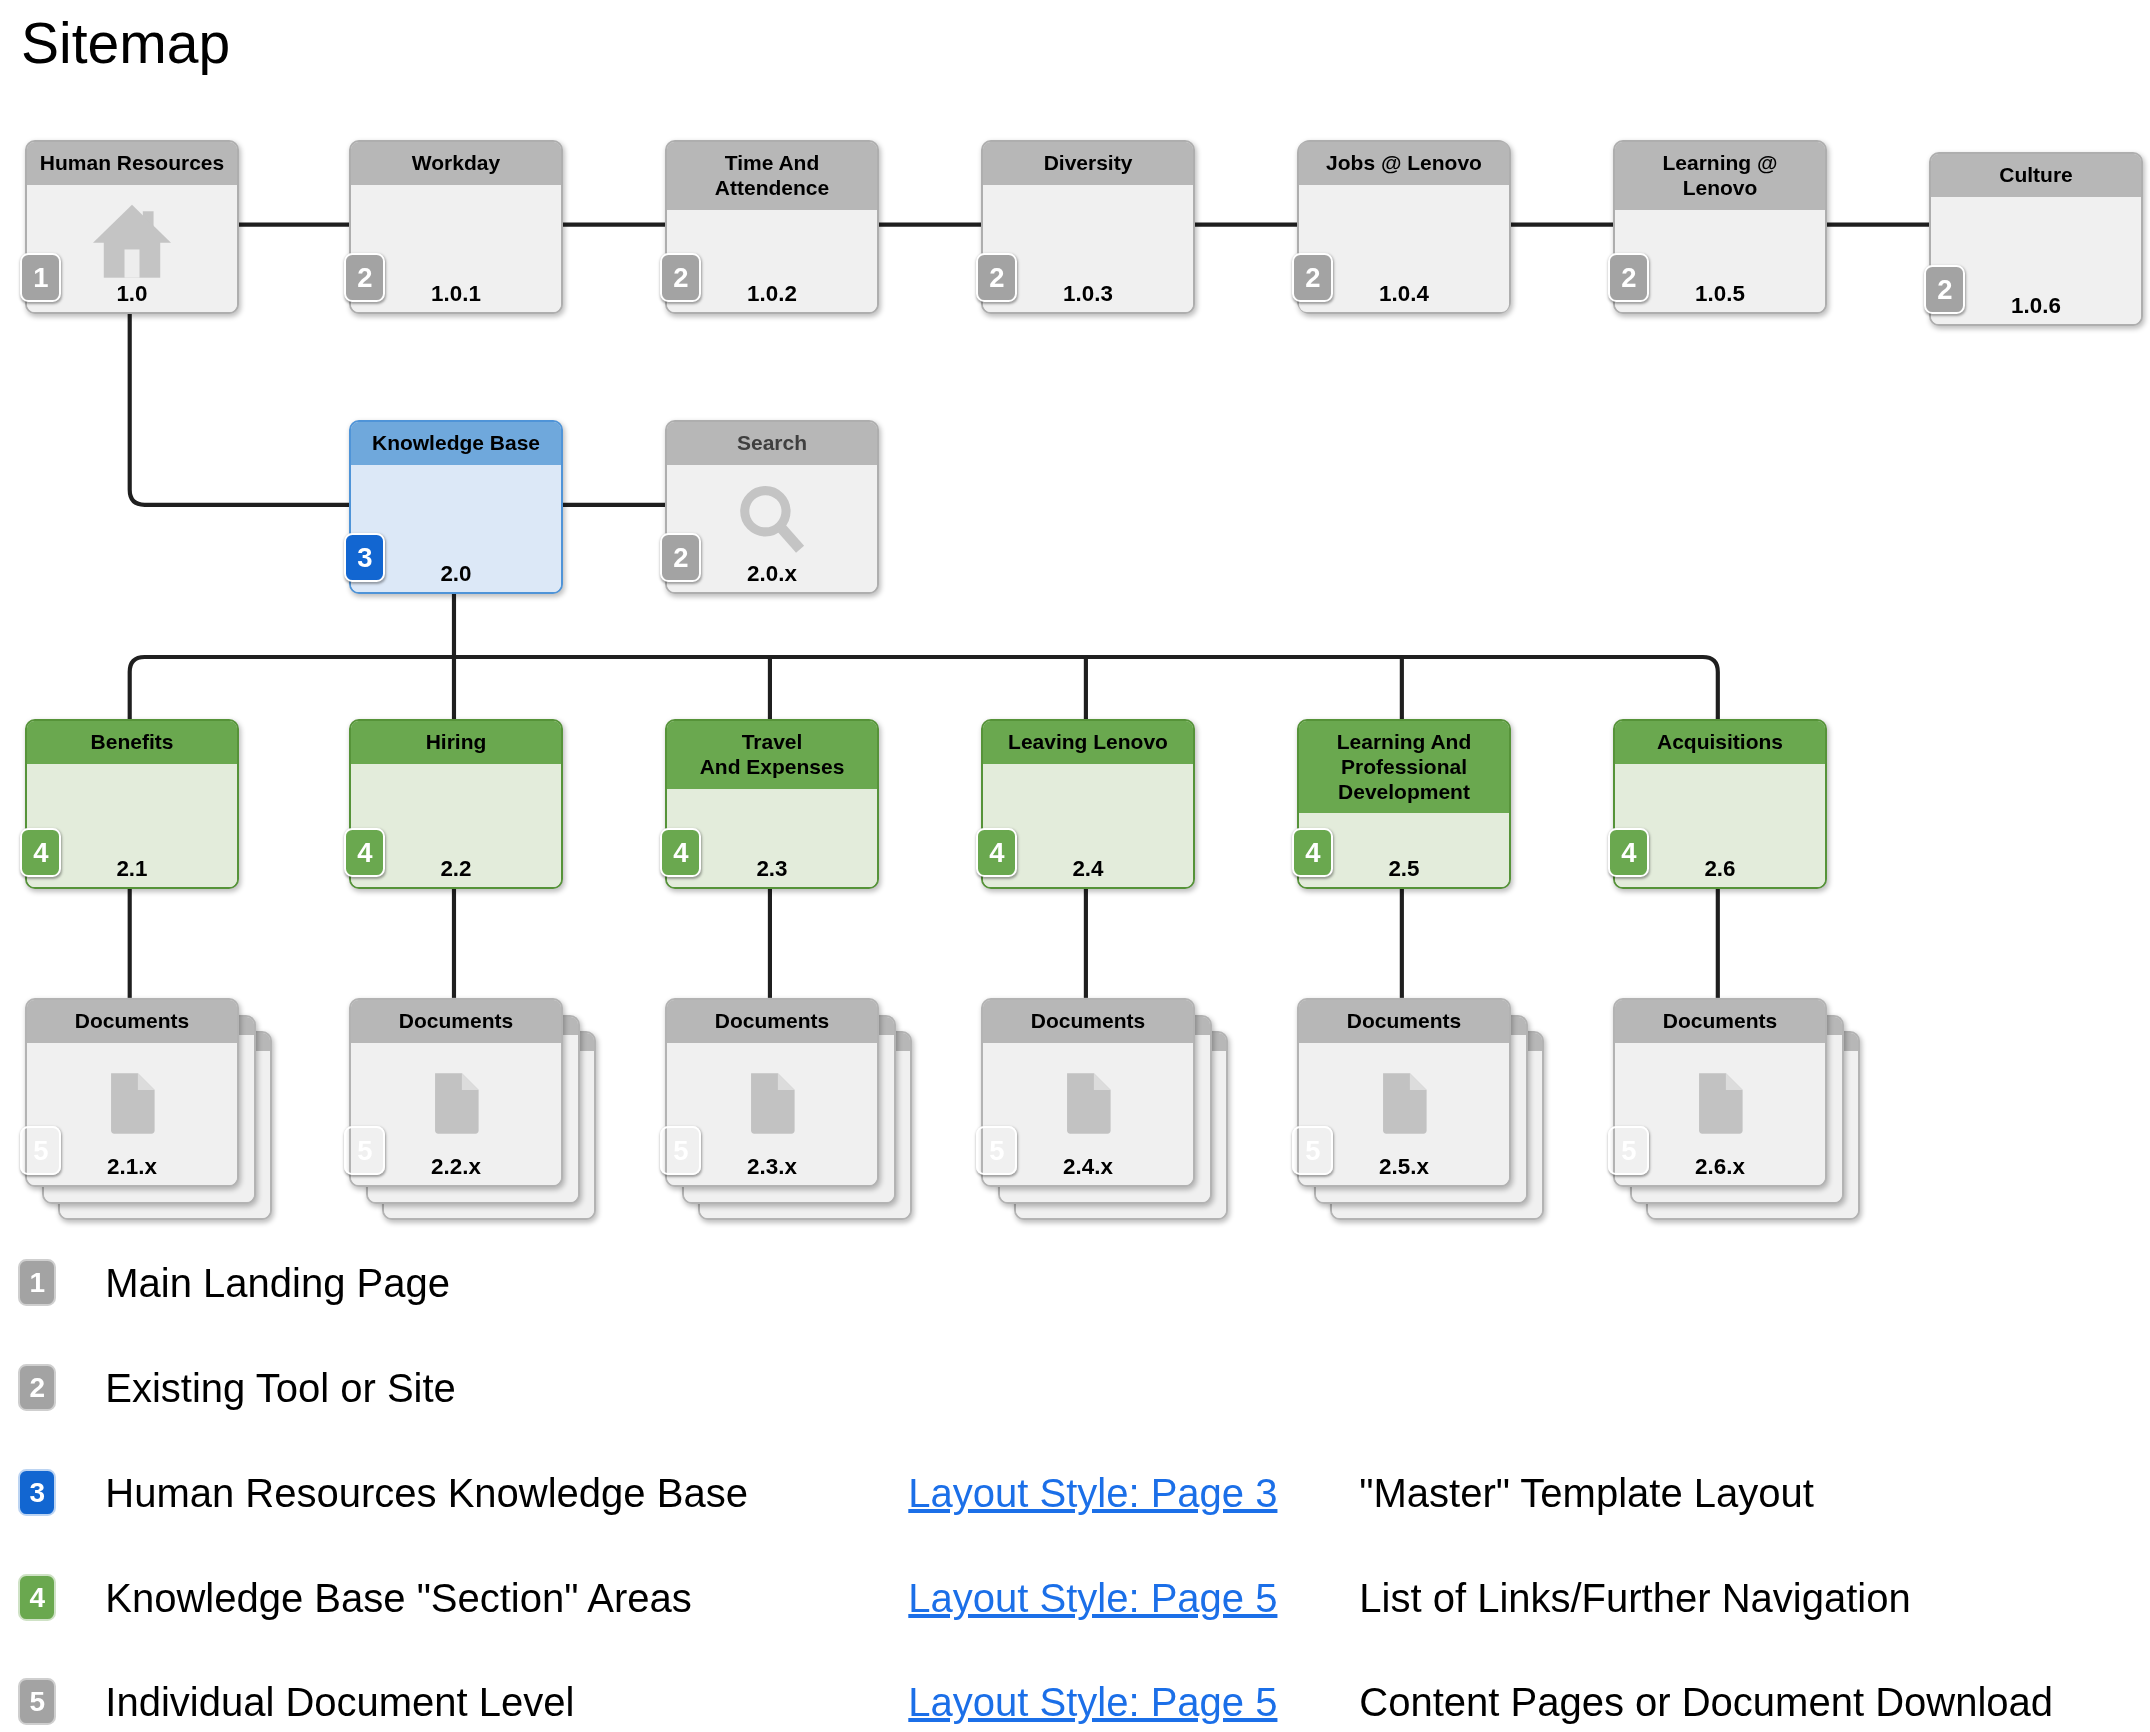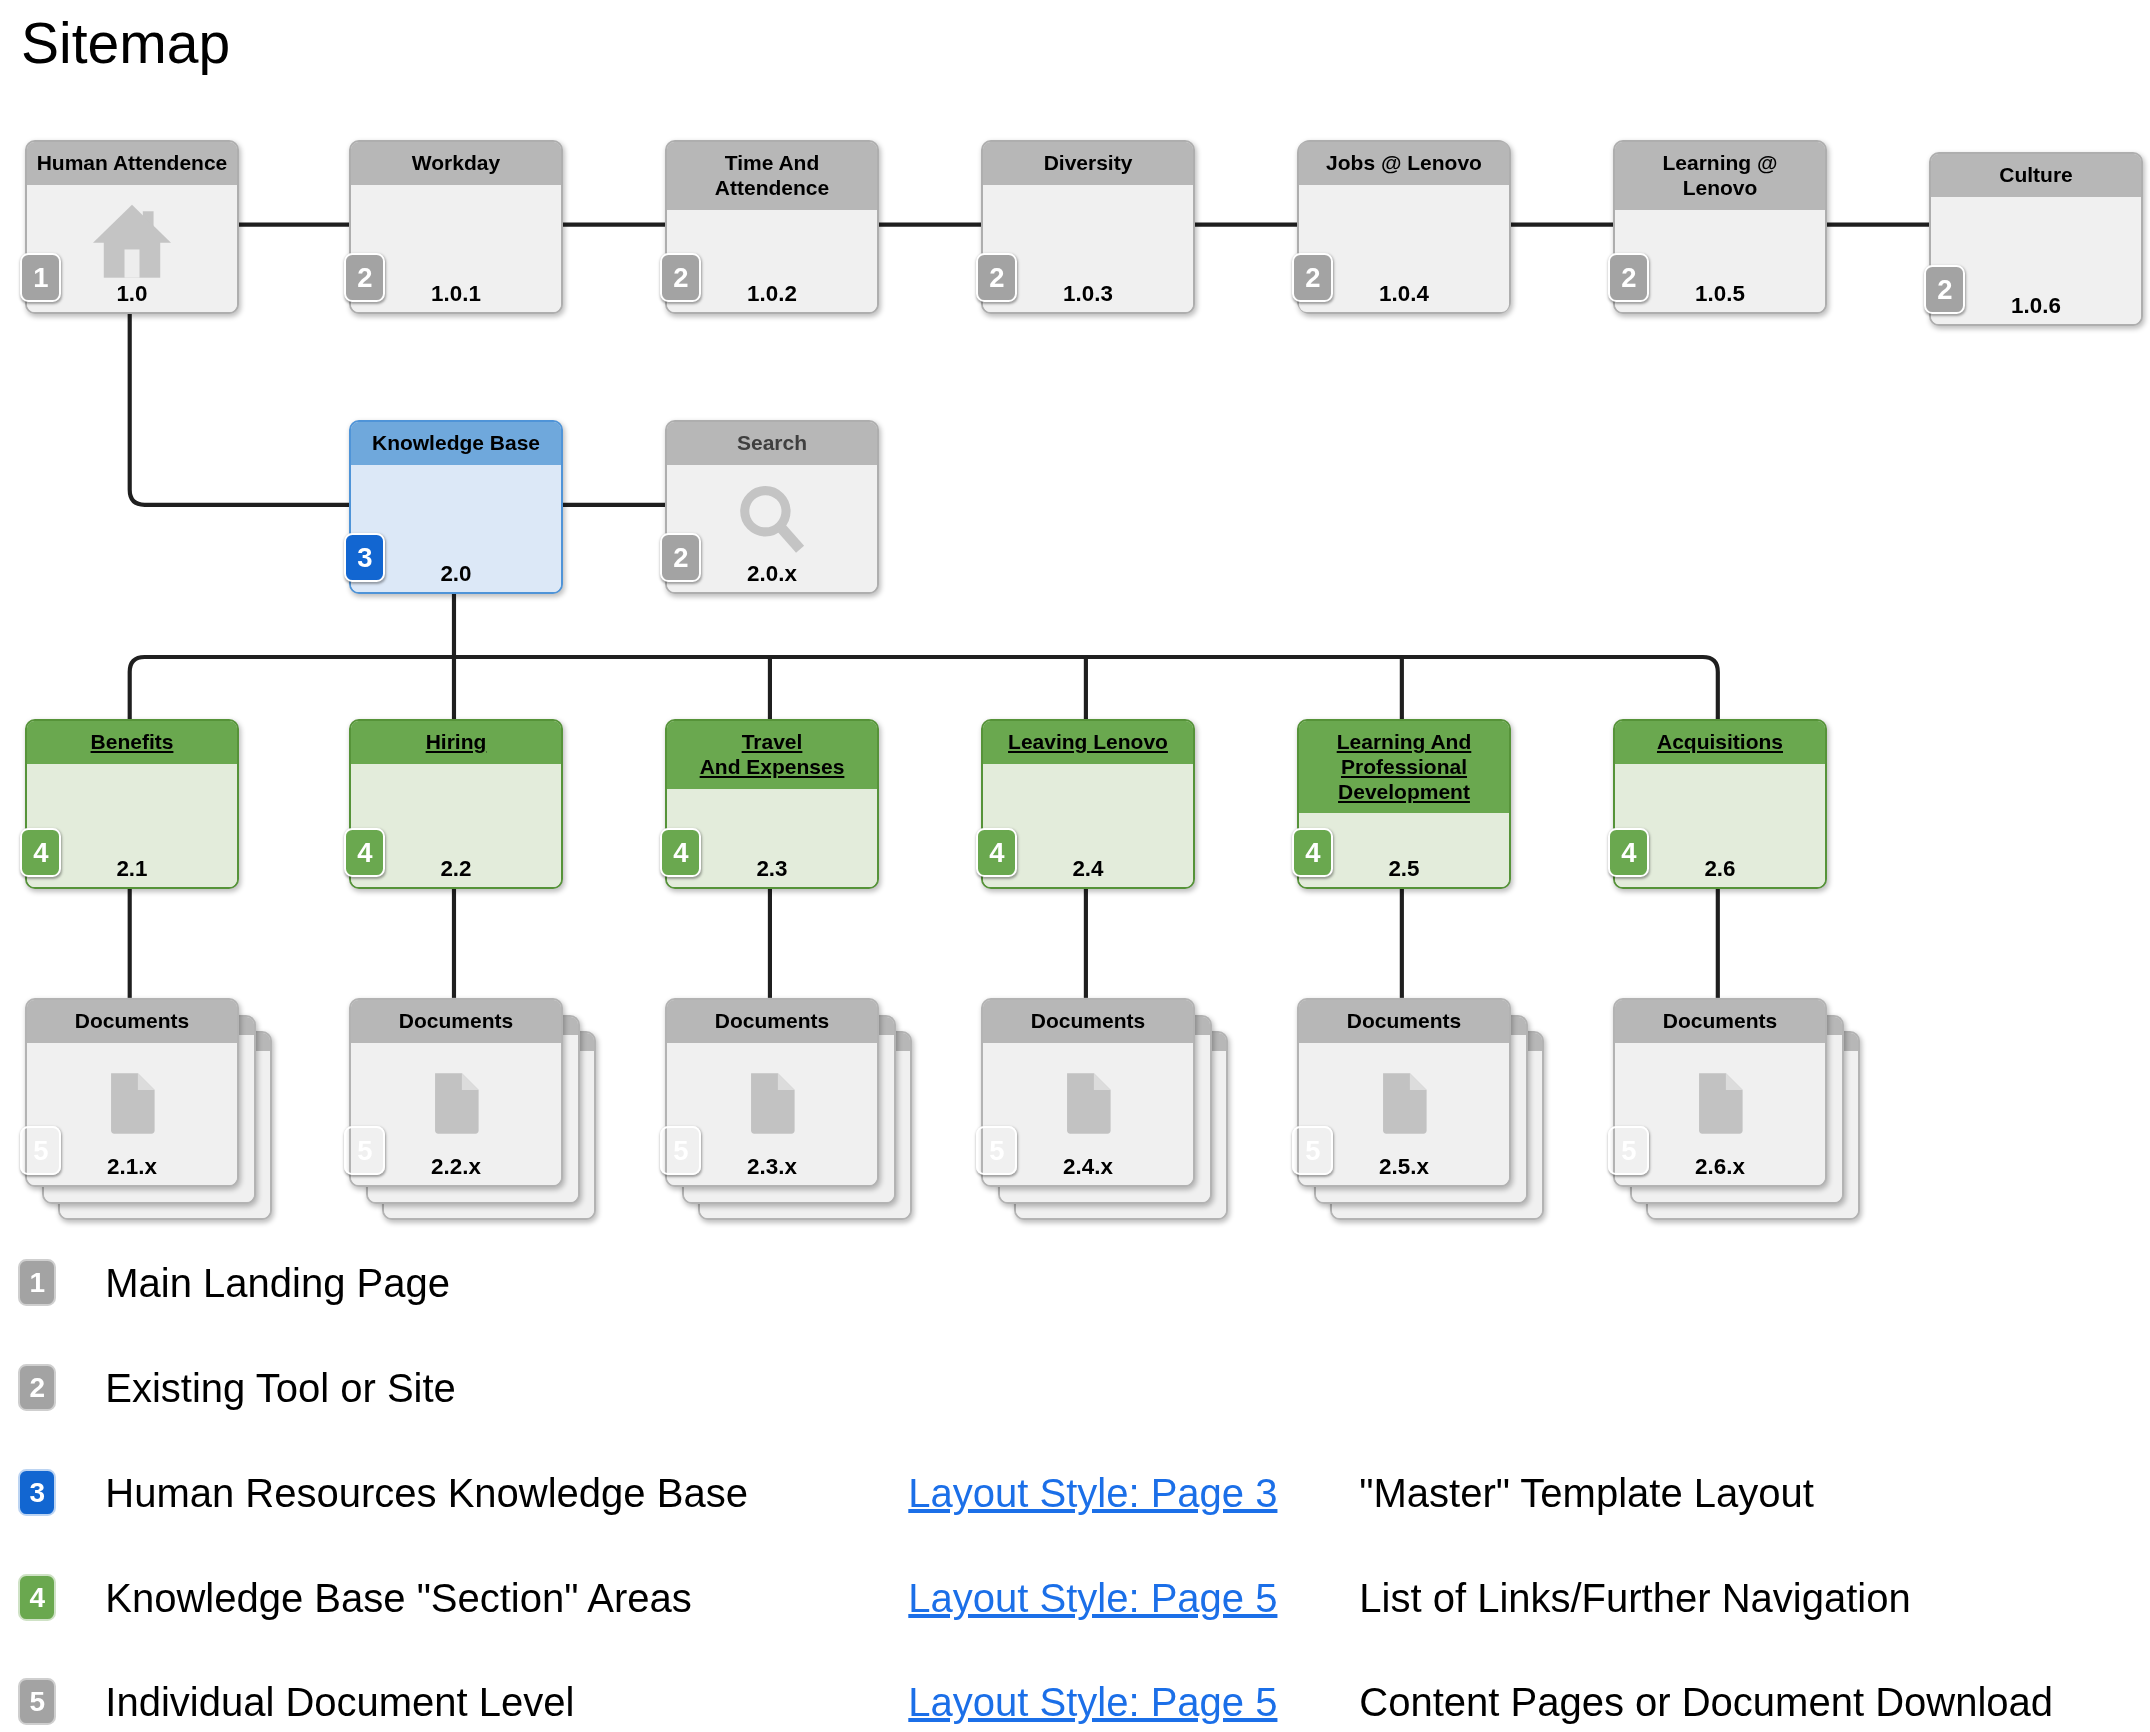--- a/index.html
+++ b/index.html
@@ -42,21 +42,21 @@
   .gray { border-color:#aeaeae; }
   .gray .node-header { background:#b7b7b7; }
   .gray .node-body { background:#f0f0f0; }
   .gray .badge { background:#a3a3a3; }
   
   .blue { border-color:#4f94d8; }
   .blue .node-header { background:#6fa8dc; }
   .blue .node-body { background:#dce8f7; }
   .blue .badge { background:#1266d1; }
   
-  .green { border-color:#569339;text-decoration:underline; }
+  .green { border-color:#569339; }
   .green .node-header { background:#6aa84f; }
   .green .node-body { background:#e3ecdb; }
   .green .badge { background:#6aa84f; }
 
   .h205 { height:170px; }
   .h200 { height:166px; }
 
   
   .doc-stack { position:absolute; width:245px; height:220px; z-index:2;border-radius:21px; }
   .doc-card {
@@ -118,21 +118,21 @@
       <path d="M926 1065 V1200"></path>
       <path d="M1306 1065 V1200"></path>
       <path d="M1686 1065 V1200"></path>
       <path d="M2066 1065 V1200"></path>
     </g>
   </svg>
 
   <div id="page-title">Sitemap</div>
 
   <div class="node gray h205" style="left:25px; top:140px;">
-    <div class="node-header">Human Attendence</div>
+    <div class="node-header">Human Resources</div>
     <div class="node-body">
       <span class="center-icon">
         <svg width="83" height="80" viewBox="0 0 100 96">
           <rect x="63" y="14" width="13" height="24" fill="#c4c4c4"></rect>
           <polygon points="50,6 97,52 3,52" fill="#c4c4c4"></polygon>
           <rect x="16" y="46" width="68" height="48" fill="#c4c4c4"></rect>
           <rect x="41" y="60" width="18" height="34" fill="#ededed"></rect>
         </svg>
       </span>
       <span class="badge">1</span>

